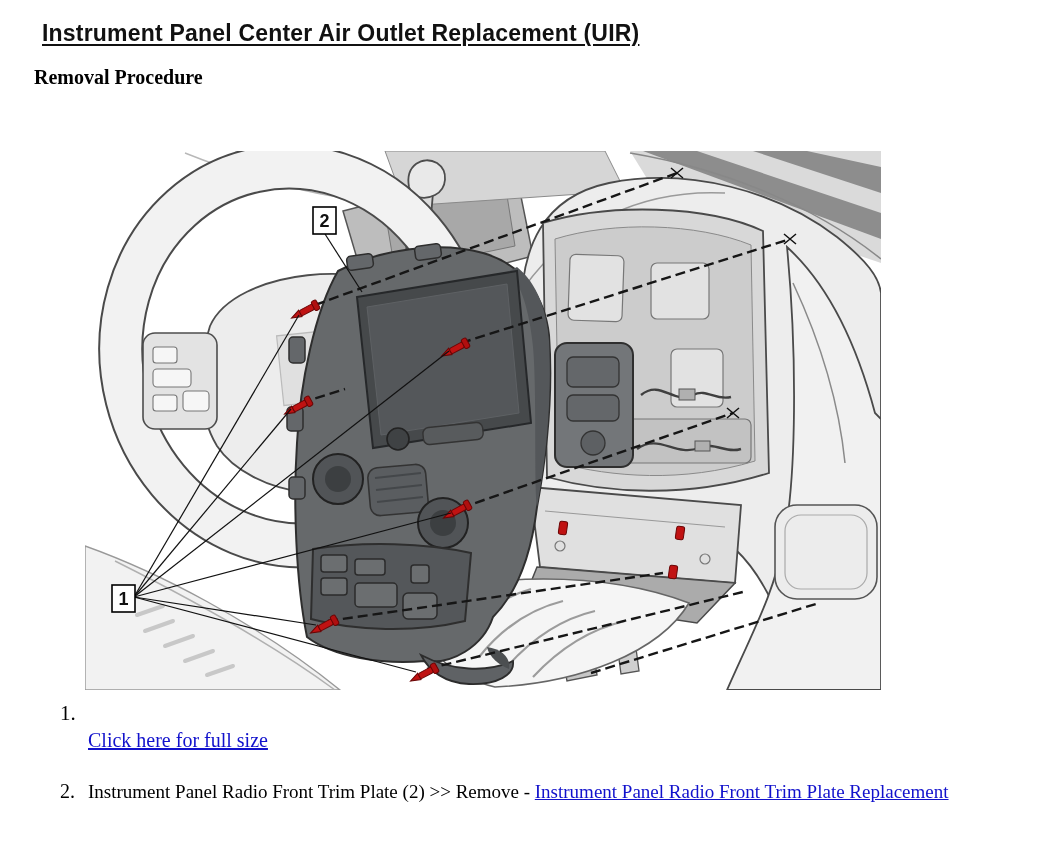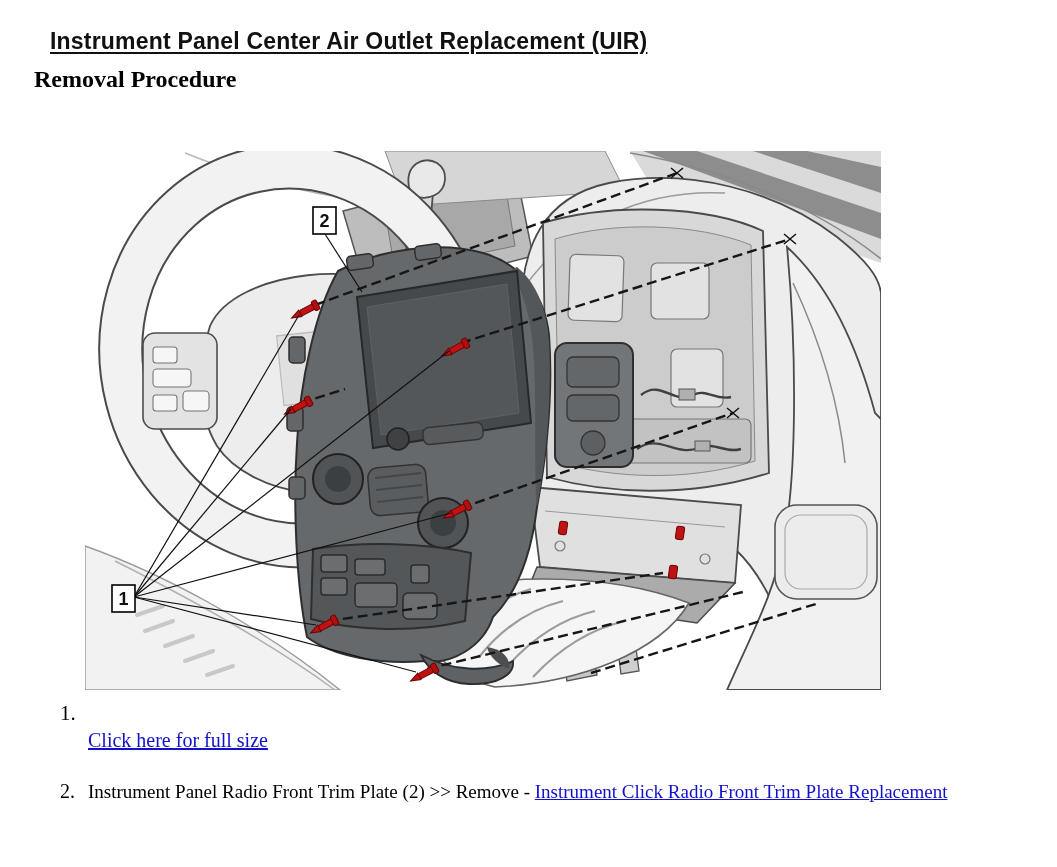--- a/index.html
+++ b/index.html
@@ -1,28 +1,28 @@
 <!DOCTYPE html>
 <html><head>
 <meta charset="utf-8">
 <style>
   html,body{margin:0;padding:0;}
   body{
     width:1057px;height:867px;position:relative;background:#ffffff;
     font-family:"Liberation Serif",serif;color:#000;overflow:hidden;
   }
   .page-title{
-    position:absolute;left:34px;top:12px;margin:16px;
+    position:absolute;left:34px;top:12px;margin:8px;
     font-family:"Liberation Sans",sans-serif;font-weight:bold;font-size:23px;
     color:#111;text-decoration:underline;text-decoration-thickness:2px;text-underline-offset:3px;
     letter-spacing:.2px;white-space:nowrap;
   }
   .section-heading{
     position:absolute;left:34px;top:66px;margin:0;
-    font-family:"Liberation Serif",serif;font-weight:bold;font-size:24px;color:#000;
+    font-family:"Liberation Serif",serif;font-weight:bold;font-size:20px;color:#000;
     white-space:nowrap;
   }
   .figure-wrap{
     position:absolute;left:85px;top:151px;width:796px;height:539px;
   }
   .figure-wrap svg{display:block;}
   .step-num{
     position:absolute;font-size:21px;color:#000;white-space:nowrap;
   }
   .step1-num{left:60px;top:701px;}
@@ -243,13 +243,13 @@
     <path d="M240,83 L277,141" stroke="#111" stroke-width="1.2"></path>
     <rect x="228" y="56" width="23" height="27" fill="#fff" stroke="#000" stroke-width="1.6"></rect>
     <text x="239.5" y="76" text-anchor="middle" font-family="Liberation Sans, sans-serif" font-size="18" font-weight="bold" fill="#111">2</text>
   </g>
 </svg>
 </div>
 
 <div class="step-num step1-num">1.</div>
 <a class="step1-link">Click here for full size</a>
 
-<div class="step2-line"><span class="num">2.</span><span>Instrument Panel Radio Front Trim Plate (2) &gt;&gt; Remove - </span><a>Instrument Click Radio Front Trim Plate Replacement</a></div>
+<div class="step2-line"><span class="num">2.</span><span>Instrument Panel Radio Front Trim Plate (2) &gt;&gt; Remove - </span><a>Instrument Panel Radio Front Trim Plate Replacement</a></div>
 
 </body></html>

